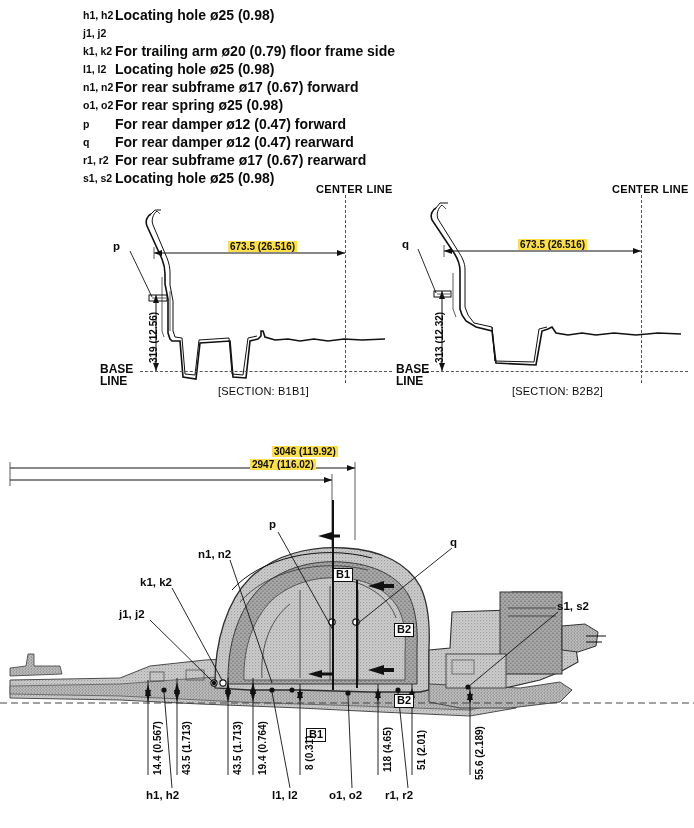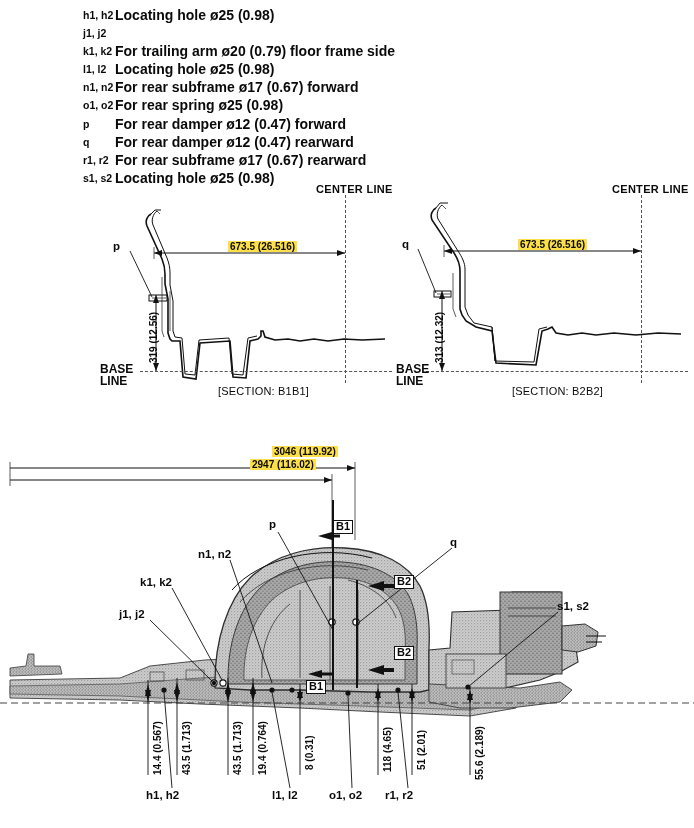--- a/index.html
+++ b/index.html
@@ -28,21 +28,21 @@
   .section-caption{position:absolute;font-size:11px;font-weight:normal;white-space:nowrap;letter-spacing:0.2px;}
 
   .vdash{position:absolute;width:0;border-left:1px dashed #555;}
   .hdash{position:absolute;height:0;border-top:1px dashed #555;}
 
   .dimtext{position:absolute;font-size:10px;font-weight:bold;white-space:nowrap;background:#fde047;padding:0 2px;}
   .dimtext-v{position:absolute;font-size:10px;font-weight:bold;white-space:nowrap;
              transform-origin:0 0;transform:rotate(-90deg);}
   .leader-label{position:absolute;font-size:11.5px;font-weight:bold;white-space:nowrap;}
   .marker-box{position:absolute;font-size:11px;font-weight:bold;background:#fff;
-              border:1px solid #111;padding:0px 2px 1px 2px;line-height:11px;}
+              border:1px solid #111;padding:0px 2px 1px 2px;line-height:11px;margin-top:48px;}
 
   svg{position:absolute;left:0;top:0;overflow:visible;}
   .ln{fill:none;stroke:#111;stroke-width:1;}
   .ln2{fill:none;stroke:#111;stroke-width:1.6;}
   .lnthin{fill:none;stroke:#333;stroke-width:0.8;}
   .leaderline{stroke:#111;stroke-width:0.9;fill:none;}
   .dot{fill:#111;}
   .arrowf{fill:#111;}
 
   

